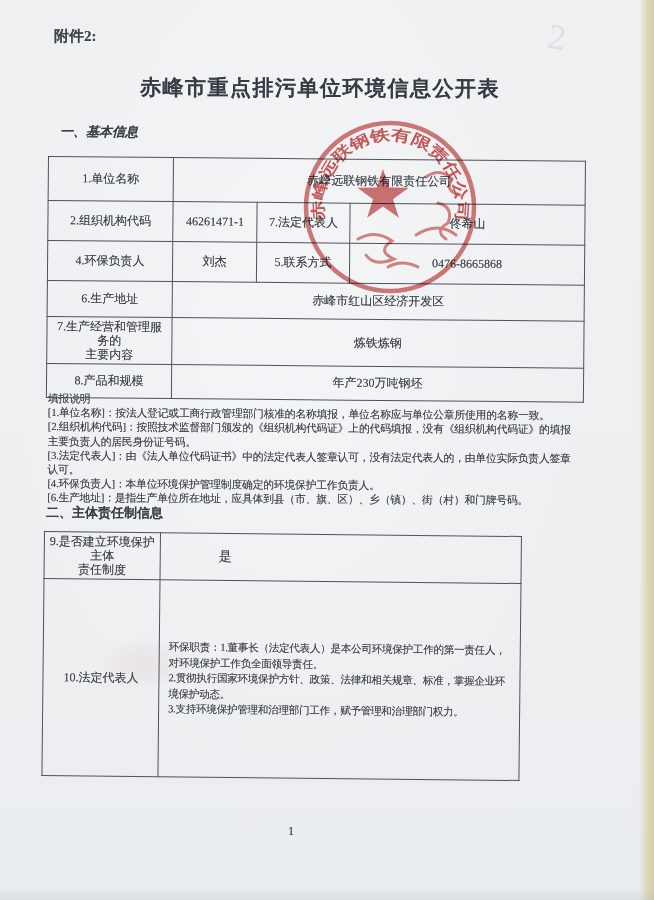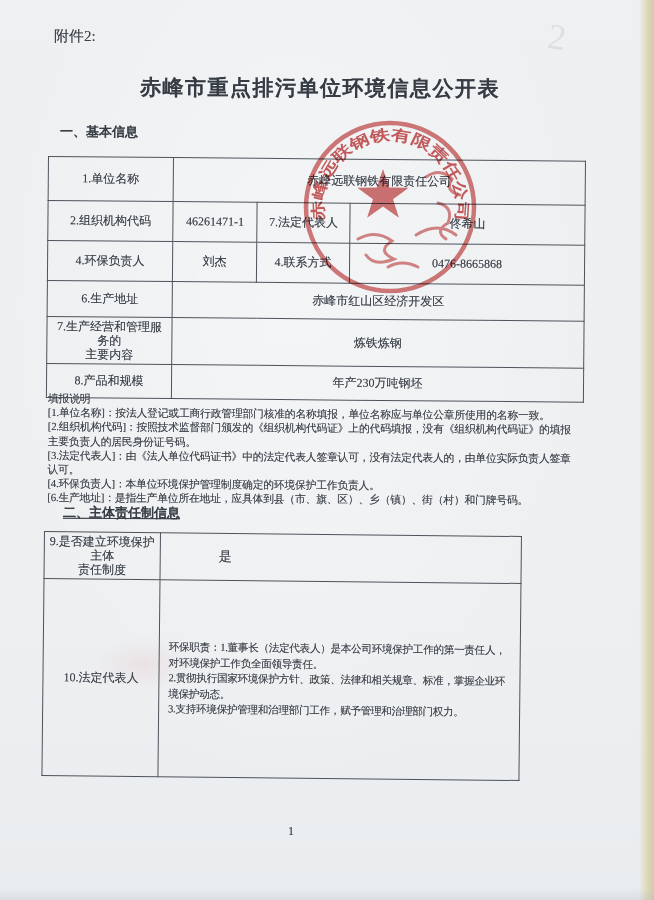--- a/index.html
+++ b/index.html
@@ -23,29 +23,29 @@
     background:linear-gradient(to right, rgba(222,215,184,0), #ded7b8 55%, #d3cca9);
   }
   .bottom-band{
     position:absolute;left:0;bottom:0;width:100%;height:12px;
     background:linear-gradient(to bottom, rgba(176,182,190,0), rgba(176,182,190,.28));
   }
   .bleed-numeral{
     position:absolute;left:548px;top:16px;font-size:36px;
     color:rgba(125,130,142,.15);transform:rotate(9deg);
   }
-  .attachment{position:absolute;left:54px;top:27px;font-size:15px;font-weight:400;}
+  .attachment{position:absolute;left:54px;top:27px;font-size:15px;font-weight:700;}
   .doc-title{
     position:absolute;left:0;top:74px;width:640px;text-align:center;
     font-size:21px;font-weight:700;letter-spacing:1.5px;color:#363c44;
     transform:rotate(.2deg);
   }
   .sec-heading{position:absolute;font-size:13px;font-weight:600;color:#383e46;}
-  .h1{left:60px;top:123px;transform:rotate(.3deg);}
-  .h2{left:63px;top:504px;transform:rotate(.3deg);text-decoration:underline;}
+  .h1{left:60px;top:123px;transform:rotate(.3deg);font-style:italic;}
+  .h2{left:46px;top:504px;transform:rotate(.3deg);}
   table.t{
     border-collapse:collapse;table-layout:fixed;
     background:rgba(255,255,255,.0);
   }
   table.t td{
     border:1px solid var(--border);
     text-align:center;vertical-align:middle;
     font-size:12px;padding:2px 4px;overflow:hidden;
     color:var(--ink);
   }
@@ -112,21 +112,21 @@
       </tr>
       <tr style="height:40px">
         <td class="txt">2.组织机构代码</td>
         <td class="txt">46261471-1</td>
         <td class="txt">7.法定代表人</td>
         <td class="txt">佟希山</td>
       </tr>
       <tr style="height:40px">
         <td class="txt">4.环保负责人</td>
         <td class="txt">刘杰</td>
-        <td class="txt">4.联系方式</td>
+        <td class="txt">5.联系方式</td>
         <td class="txt">0476-8665868</td>
       </tr>
       <tr style="height:36px">
         <td class="txt">6.生产地址</td>
         <td colspan="3" class="txt">赤峰市红山区经济开发区</td>
       </tr>
       <tr style="height:40px">
         <td class="pre small-lbl txt">7.生产经营和管理服务的
 主要内容</td>
         <td colspan="3" class="txt">炼铁炼钢</td>

